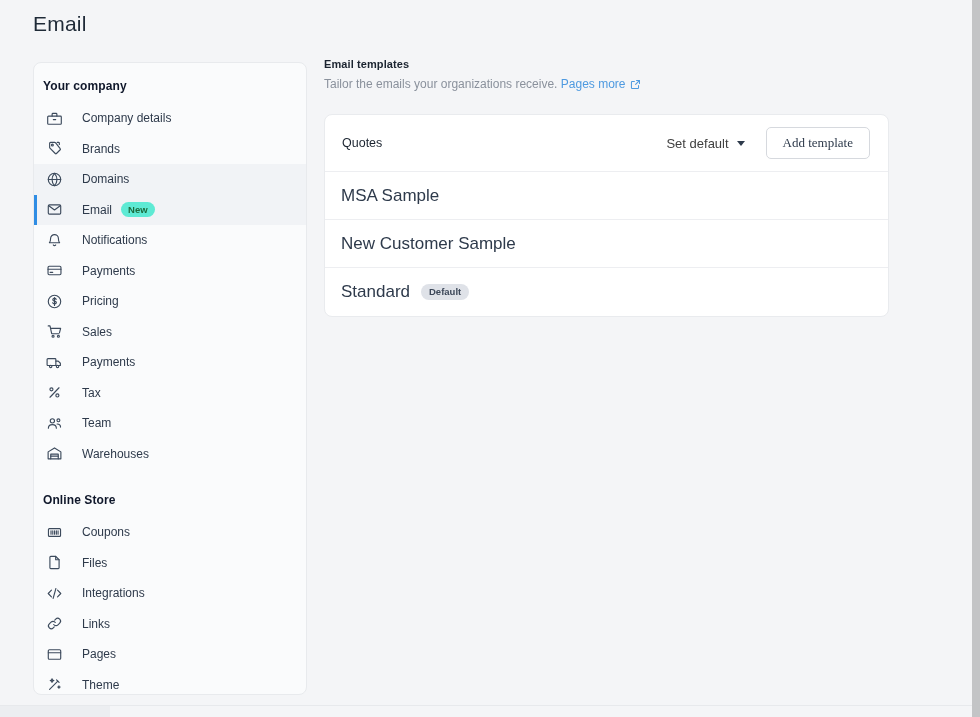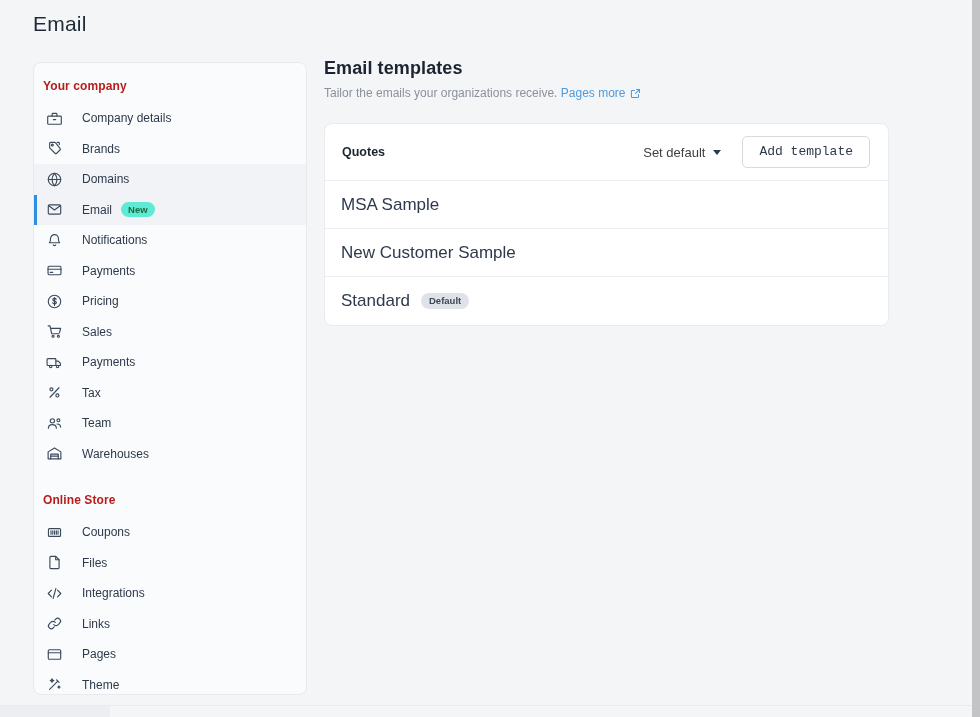--- a/index.html
+++ b/index.html
@@ -32,21 +32,21 @@
     left: 33px; top: 62px;
     width: 274px; height: 633px;
     background: #fafbfc;
     border: 1px solid #e8eaed;
     border-radius: 8px;
     overflow: hidden;
   }
   .side-section-title {
     font-size: 12px;
     font-weight: bold;
-    color: #b91c1c;
+    color: #0f172a;
     padding: 16px 0 10px 9px;
     letter-spacing: .1px;
   }
   .side-section-title.second { padding-top: 24px; }
 
   .nav-item {
     position: relative;
     display: flex;
     align-items: center;
     height: 30.5px;
@@ -87,21 +87,21 @@
     letter-spacing: .1px;
   }
 
   
   .main {
     position: absolute;
     left: 324px; top: 58px;
     width: 565px;
   }
   .main-title {
-    font-size: 18px;
+    font-size: 11px;
     font-weight: bold;
     color: #1b2430;
     letter-spacing: .1px;
   }
   .main-sub {
     margin-top: 7px;
     font-size: 12px;
     color: #8a919c;
   }
   .learn-more {
@@ -127,21 +127,21 @@
   }
   .card-head {
     height: 57px;
     display: flex;
     align-items: center;
     padding: 0 18px 0 17px;
     border-bottom: 1px solid #edeef1;
   }
   .card-head-title {
     font-size: 12.5px;
-    font-weight: bold;
+    font-weight: normal;
     color: #1b2430;
     flex: 1 1 auto;
   }
   .set-default {
     font-size: 13px;
     color: #404040;
     cursor: pointer;
     display: flex;
     align-items: center;
     margin-right: 21px;
@@ -154,21 +154,21 @@
     border-top: 5px solid #2e3a4b;
   }
   .btn-outline {
     font-size: 13px;
     color: #2e3a4b;
     background: #fff;
     border: 1px solid #d6d9de;
     border-radius: 5px;
     padding: 8px 16px 9px;
     cursor: pointer;
-    font-family: Liberation Mono, monospace;
+    font-family: Liberation Serif, serif;
     line-height: 1;
   }
 
   .tpl-row {
     height: 48px;
     display: flex;
     align-items: center;
     padding-left: 16px;
     border-bottom: 1px solid #edeef1;
     cursor: pointer;

